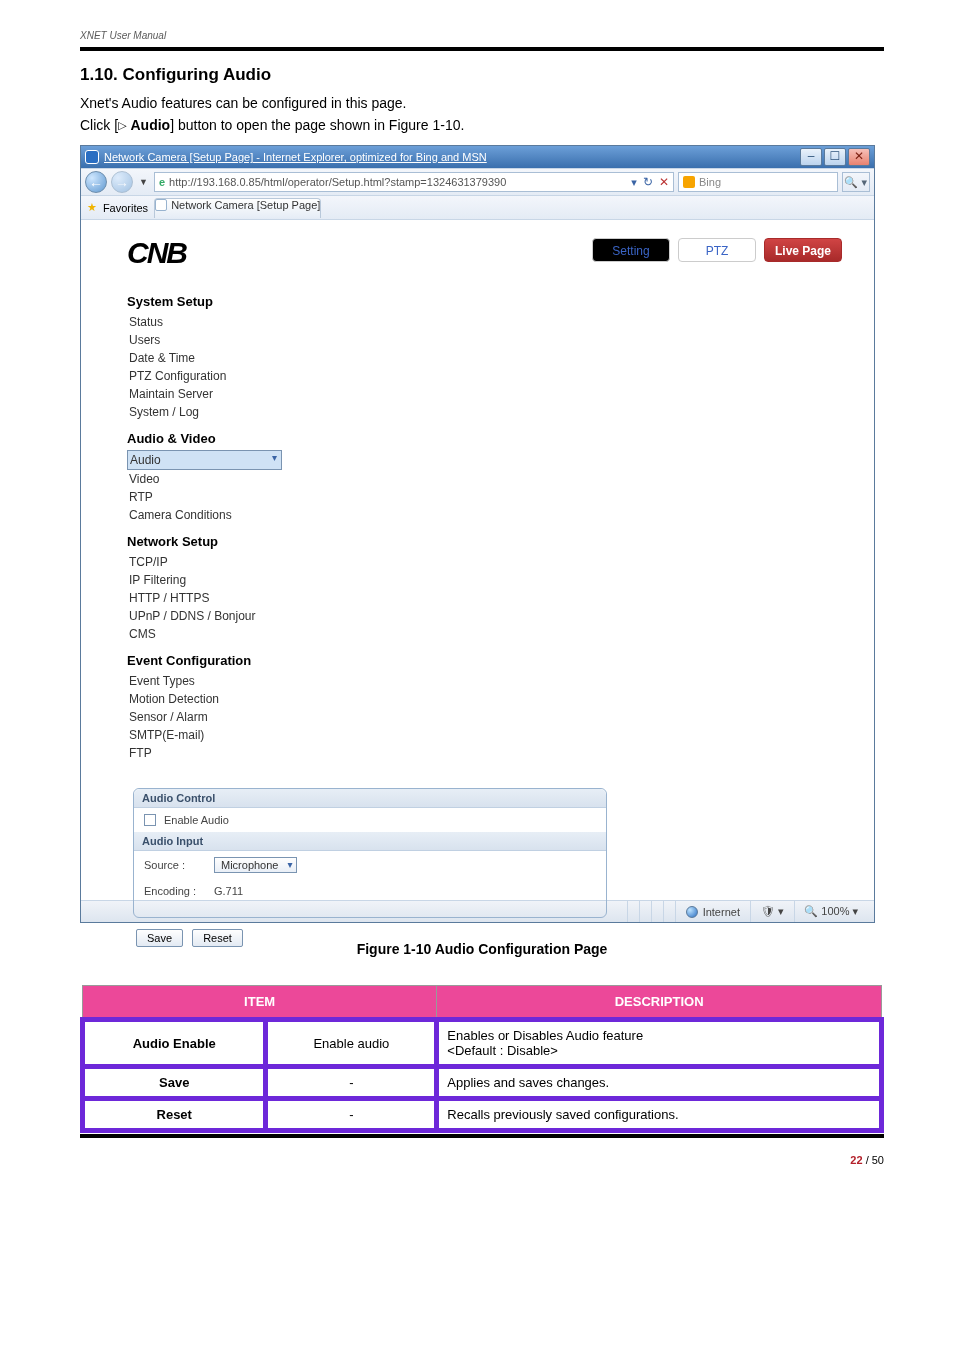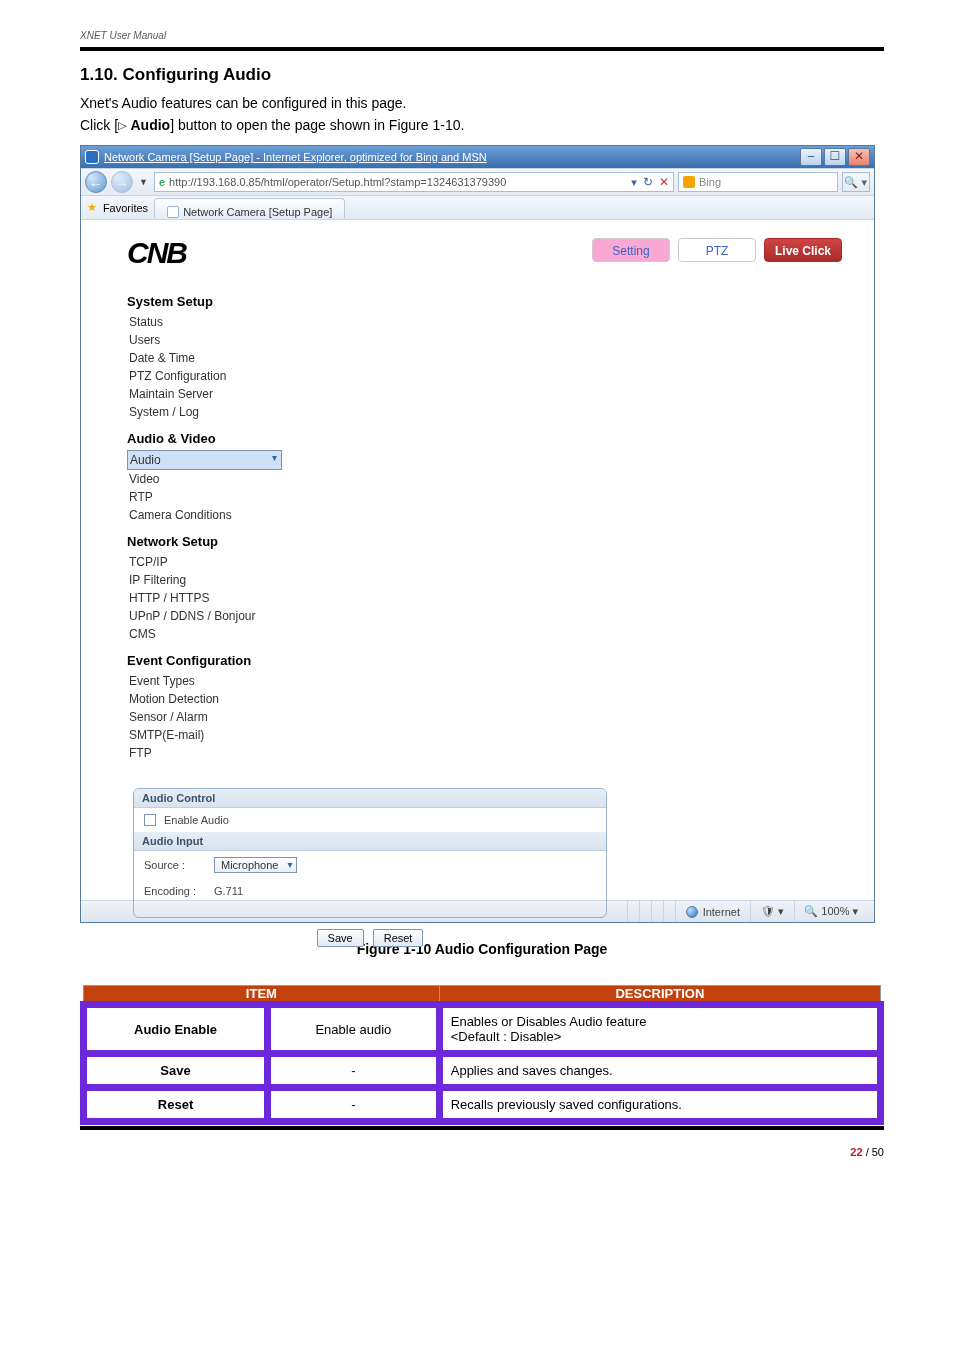--- a/index.html
+++ b/index.html
@@ -113,25 +113,25 @@
   }
   .favbar {
     background: linear-gradient(#f3f6fb,#e4ebf5);
     border-bottom: 1px solid #c8d6e6;
     height: 24px;
     display:flex; align-items:center;
     padding: 0 6px; gap:6px;
   }
   .star { color:#f0b400; }
   .tab {
-    height:20px; padding:0 12px;
+    height:20px; padding:0 0;
     border:1px solid #b8c8da; border-bottom:none;
     background: linear-gradient(#fefefe,#e6edf6);
     border-radius: 4px 4px 0 0;
-    display:flex; align-items:flex-end; gap:4px;
+    display:flex; align-items:flex-start; gap:4px;
     color:#333;
   }
   .tab .pico { width:12px;height:12px;border:1px solid #98b3cf;background:#fff;border-radius:2px; }
   
   .page {
     background:#fff;
     height: 680px;
     padding: 10px 0 0 0;
     position: relative;
   }
@@ -149,21 +149,21 @@
   .topbtns {
     position:absolute; right: 32px; top: 18px;
     display:flex; gap:8px;
   }
   .tbtn {
     width: 78px; height: 24px;
     border-radius: 4px;
     text-align:center; line-height:24px;
     font-size:12px;
     border:1px solid #ccc;
-    background:#f9a8d4; color:#3a64c5;
+    background:#000000; color:#3a64c5;
   }
   .tbtn.ptz { background:#fff; color:#3a64c5; }
   .tbtn.live { background: linear-gradient(#d04444,#a82a2a); color:#fff; border-color:#a82a2a; font-weight:bold; }
   .layout { display:flex; padding: 0 0 0 46px; flex-direction: column; }
   .side { width: 170px; font-family: Arial, sans-serif; }
   .side .grp { font-weight:bold; font-size:13px; margin: 10px 0 4px; color:#000; }
   .side .itm { font-size:12px; color:#333; padding:2px 0 2px 2px; width:155px; }
   .side .itm.sel { background:#cfe2f5; }
   .main { padding-left: 6px; width: 480px; margin-top: 26px; }
   .panel {
@@ -179,21 +179,21 @@
     border-bottom: 1px solid #c0d0e2;
   }
   .phead.first { border-radius: 6px 6px 0 0; }
   .prow { padding: 6px 10px; color:#444; display:flex; align-items:center; gap:8px; }
   .prow .cb { width:12px;height:12px;border:1px solid #7a94b1; background:#fff; }
   .sel {
     border:1px solid #7a94b1; background: linear-gradient(#fefefe,#e9eff7);
     padding: 1px 18px 1px 6px; font-size:11px; position:relative; color:#333;
   }
   .sel::after { content:"▾"; position:absolute; right:4px; top:1px; color:#3a64a5; font-size:10px; }
-  .centerbtns { text-align:center; margin-top:14px; }
+  .centerbtns { margin-top:14px; }
   .sbtn {
     border:1px solid #7a94b1;
     background: linear-gradient(#fefefe,#e3eaf3);
     padding: 2px 10px; font-size:11px; margin: 0 3px;
     border-radius:2px;
   }
   .statusbar {
     height: 22px;
     background: linear-gradient(#f0f3f8,#dde5ef);
     border-top:1px solid #c8d6e6;
@@ -211,26 +211,26 @@
   .statusbar .narrow { width:12px; padding:0; }
   
   .caption { text-align:center; font-weight:bold; font-size:14px; margin: 18px 0 28px; }
   
   table.desc {
     width: 100%;
     border-collapse: collapse;
     font-size: 13px;
   }
   table.desc th {
-    background:#c2410c; color:#fff;
-    padding:0 6px;
+    background:#ec4899; color:#fff;
+    padding:8px 6px;
     border:1px solid #999;
   }
   table.desc td {
-    border:7px solid #6d28d9;
+    border:5px solid #6d28d9;
     padding: 6px 8px;
     vertical-align: middle;
   }
   table.desc td.rowh { font-weight:bold; text-align:center; white-space:nowrap; }
   table.desc td.c2 { text-align:center; }
   .hr-bottom { border:none; border-top:4px solid #000; margin-top:1px; }
   .footer { text-align:right; font-size:11px; margin-top: 16px; }
   .footer .pg { color:#b3202a; font-weight:bold; }
 </style>
 </head>
@@ -279,21 +279,21 @@
     <div class="tab">
       <div class="pico"></div>
       <span>Network Camera [Setup Page]</span>
     </div>
   </div>
 
   <div class="page">
     <div class="topbtns">
       <div class="tbtn">Setting</div>
       <div class="tbtn ptz">PTZ</div>
-      <div class="tbtn live">Live Click</div>
+      <div class="tbtn live">Live Page</div>
     </div>
     <div class="logo"><span class="arc">CNB</span></div>
 
     <div class="layout">
       <div class="side">
         <div class="grp">System Setup</div>
         <div class="itm">Status</div>
         <div class="itm">Users</div>
         <div class="itm">Date &amp; Time</div>
         <div class="itm">PTZ Configuration</div>

